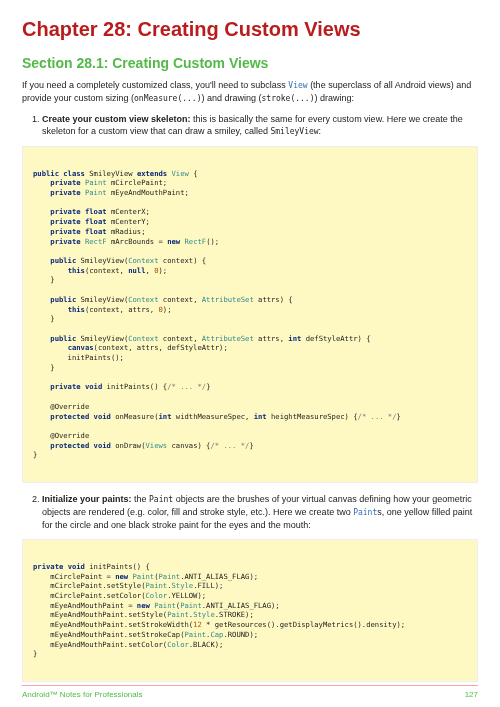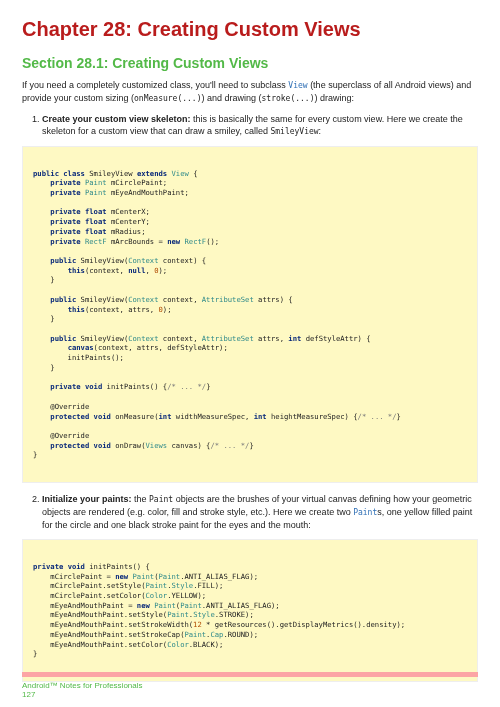--- a/index.html
+++ b/index.html
@@ -59,27 +59,26 @@
   }
   .kw { color: #0a2a7a; font-weight: bold; }
   .type { color: #2f8a8a; }
   .num { color: #b04a00; }
   .cmt { color: #7a7a7a; }
   .footer {
     position: absolute;
     bottom: 8px;
     left: 22px;
     right: 22px;
-    border-top: 5px solid #fca5a5;
+    border-top: 1px solid #fca5a5;
     padding-top: 4px;
     font-size: 8px;
     color: #53b948;
     display: flex;
     justify-content: space-between;
-    flex-direction: column;
   }
 </style>
 </head>
 <body>
 
 <div class="page">
   <h1 class="chapter">Chapter 28: Creating Custom Views</h1>
   <h2 class="section">Section 28.1: Creating Custom Views</h2>
 
   <p class="body">

